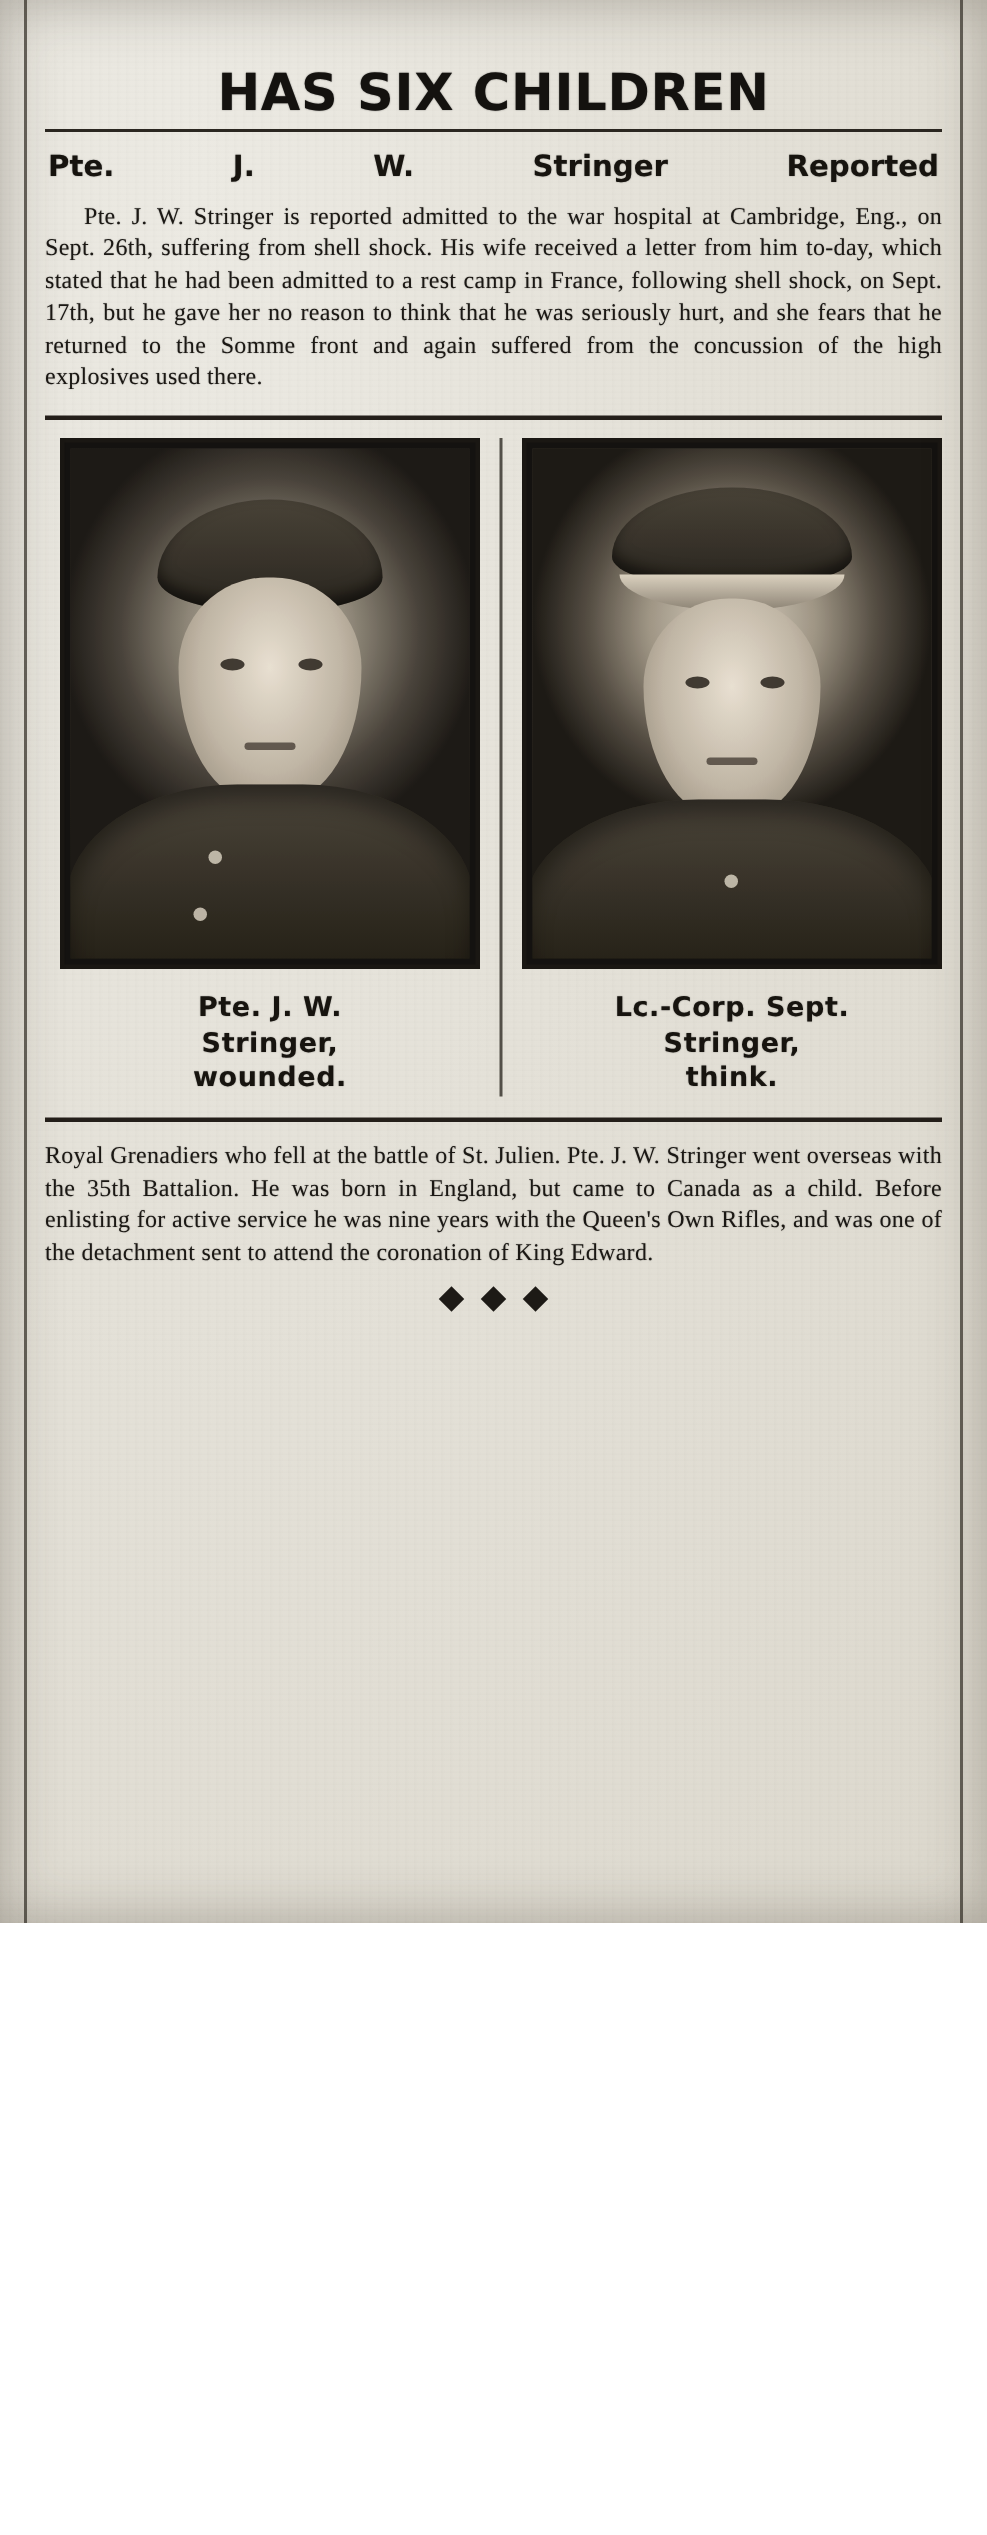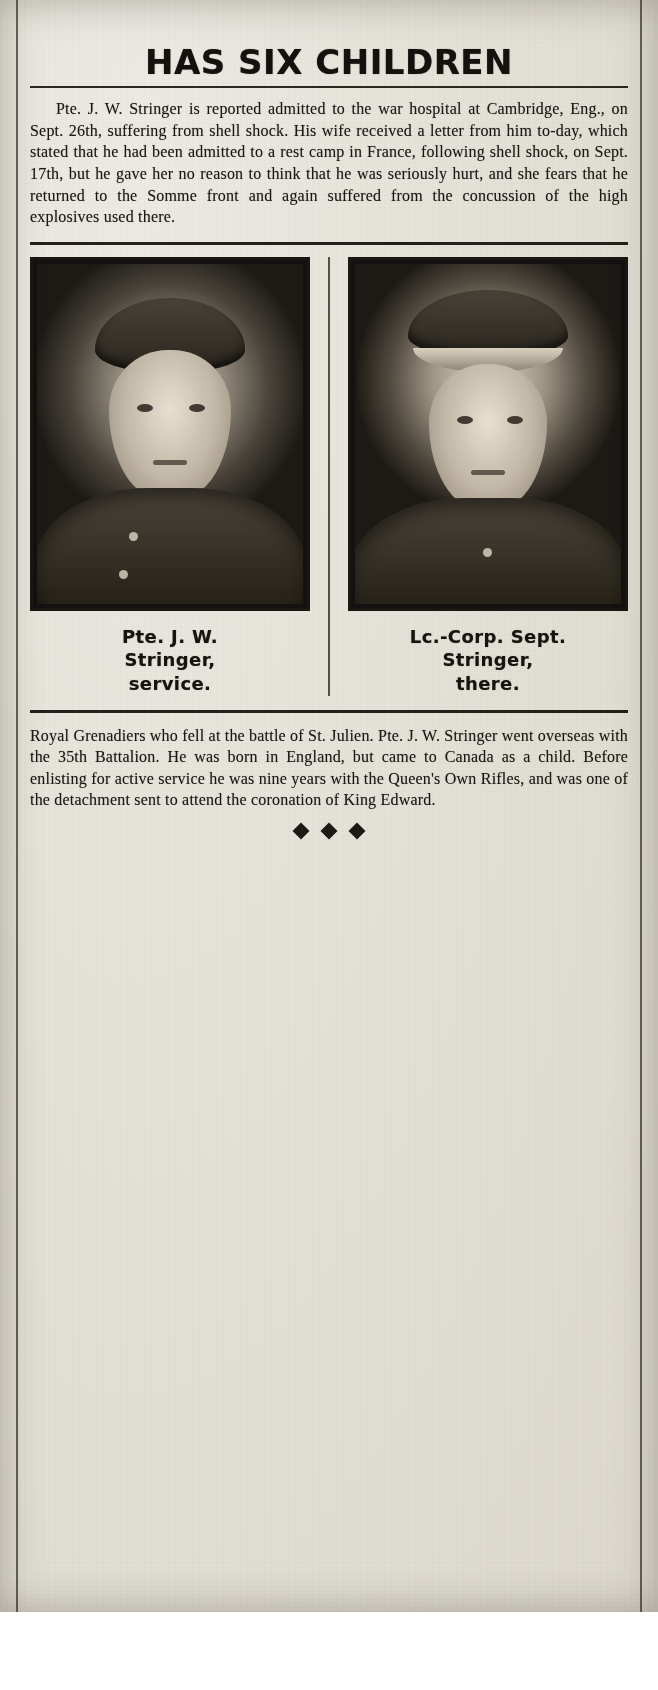--- a/index.html
+++ b/index.html
@@ -11,21 +11,21 @@
     width: 658px;
     height: 1690px;
     overflow: hidden;
     font-family: "Liberation Serif", serif;
   }
 
   
   #clipping {
     position: relative;
     width: 658px;
-    height: 1612px;
+    height: 1282px;
     background:
       radial-gradient(ellipse at 20% 10%, #eceae3 0%, #e4e1d8 45%, #dcd8cd 100%);
     box-sizing: border-box;
   }
 
   
   #grain {
     position: absolute;
     inset: 0;
     pointer-events: none;
@@ -109,20 +109,21 @@
   }
   .body-para.indent { text-indent: 26px; }
   .body-para.last { text-align-last: left; font-family: Liberation Serif, serif; }
 
   
   .photos {
     display: flex;
     justify-content: space-between;
     gap: 3px;
     margin-top: 6px;
+    margin-left: 10px;
   }
   .photo-cell { width: 280px; }
 
   .photo-frame {
     border: 3px solid #1a1713;
     padding: 4px;
     background: #141210;
     box-sizing: border-box;
   }
   .photo-inner {
@@ -236,20 +237,21 @@
   <div class="col-rule left"></div>
   <div class="col-rule right"></div>
 
   <div id="content">
 
     <h1 class="headline">HAS SIX CHILDREN</h1>
 
     <div class="rule-thin"></div>
 
     <div class="subhead">
+      <span class="line1">Pte.   J.   W.   Stringer   Reported</span>
     </div>
 
     <p class="body-para indent">Pte. J. W. Stringer is reported admitted to the war hospital at Cambridge, Eng., on Sept. 26th, suffering from shell shock. His wife received a letter from him to-day, which stated that he had been admitted to a rest camp in France, following shell shock, on Sept. 17th, but he gave her no reason to think that he was seriously hurt, and she fears that he returned to the Somme front and again suffered from the concussion of the high explosives used there.</p>
 
 
     <div class="rule-thick"></div>
 
     <div class="photos">
 
       <div class="photo-cell">
@@ -261,21 +263,21 @@
             <div class="p-shape eye" style="top:140px;left:152px;"></div>
             <div class="p-shape mouth" style="top:196px;"></div>
             <div class="p-shape shoulders" style="top:224px;width:272px;height:130px;"></div>
             <div class="p-shape btn-dot" style="top:268px;left:92px;"></div>
             <div class="p-shape btn-dot" style="top:306px;left:82px;"></div>
           </div>
         </div>
         <div class="caption">
           <span>Pte.  J.  W.</span><br>
           <span>Stringer,</span><br>
-          <span>service.</span>
+          <span>wounded.</span>
         </div>
       </div>
 
       <div class="photo-divider"></div>
 
       <div class="photo-cell">
         <div class="photo-frame">
           <div class="photo-inner portrait-b">
             <div class="p-shape cap" style="top:26px;width:160px;height:66px;"></div>
             <div class="p-shape peak" style="top:84px;width:150px;height:24px;"></div>
@@ -283,21 +285,21 @@
             <div class="p-shape eye" style="top:152px;left:102px;"></div>
             <div class="p-shape eye" style="top:152px;left:152px;"></div>
             <div class="p-shape mouth" style="top:206px;"></div>
             <div class="p-shape shoulders" style="top:234px;width:276px;height:122px;"></div>
             <div class="p-shape btn-dot" style="top:284px;left:128px;"></div>
           </div>
         </div>
         <div class="caption">
           <span>Lc.-Corp.  Sept.</span><br>
           <span>Stringer,</span><br>
-          <span>there.</span>
+          <span>think.</span>
         </div>
       </div>
 
     </div>
 
     <div class="rule-thick"></div>
 
     <p class="body-para last">Royal Grenadiers who fell at the battle of St. Julien. Pte. J. W. Stringer went overseas with the 35th Battalion. He was born in England, but came to Canada as a child. Before enlisting for active service he was nine years with the Queen's Own Rifles, and was one of the detachment sent to attend the coronation of King Edward.</p>
 
     <div class="ornament">

